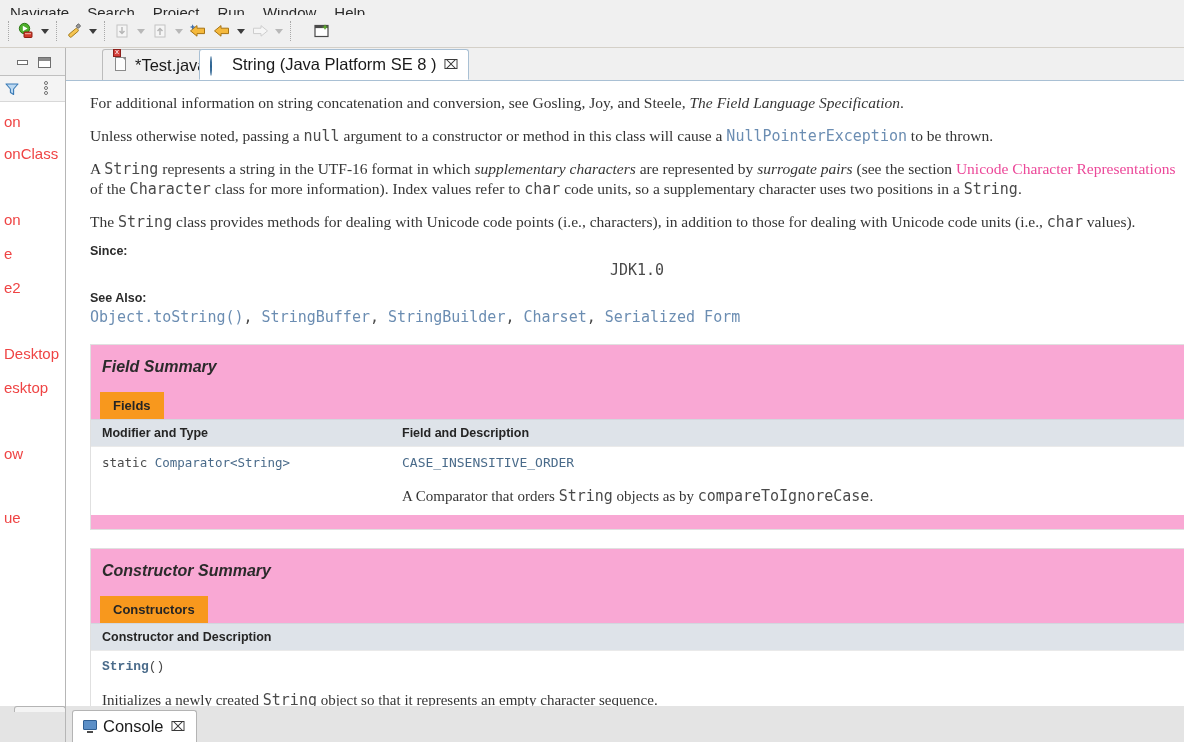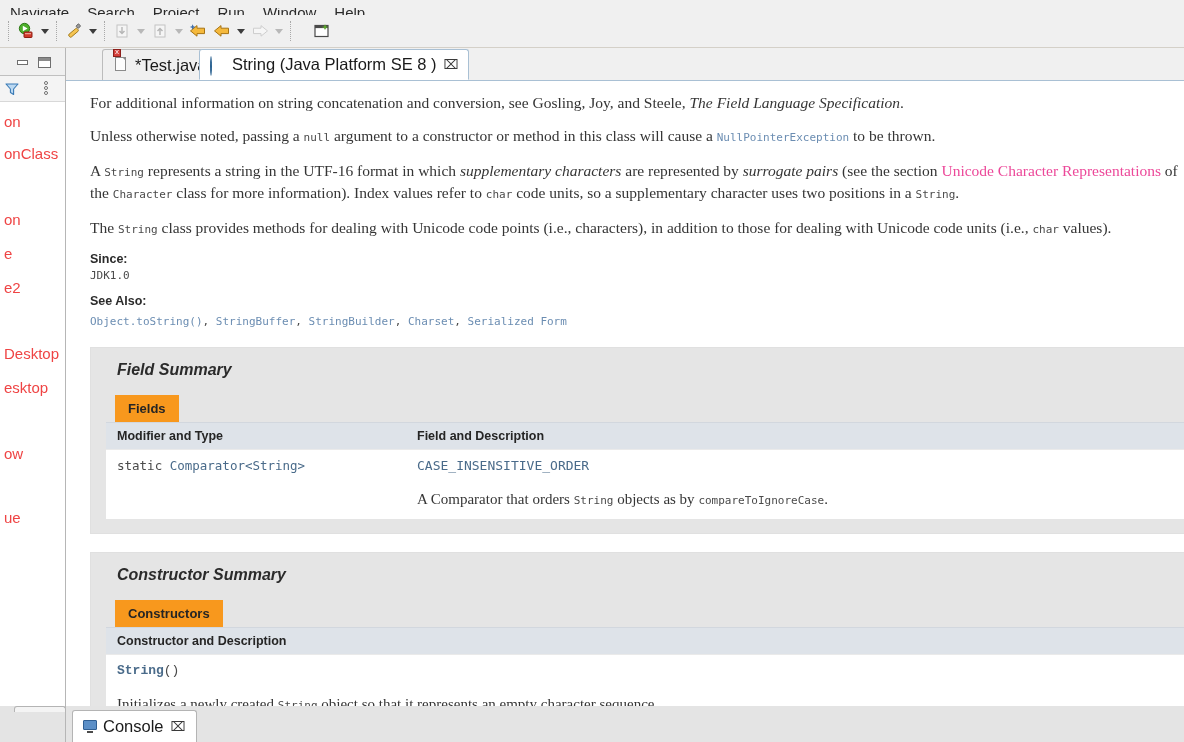--- a/index.html
+++ b/index.html
@@ -163,39 +163,39 @@
     position: relative; padding: 0 0 0 24px; width: 1118px;
   }
   .p {
     font-family: "Liberation Serif", serif;
     font-size: 15.5px; color: #353535; line-height: 20px;
     margin-top: 13px; padding-right: 0;
   }
   .p:first-child { margin-top: 12px; }
   code, .mono {
     font-family: "DejaVu Sans Mono", monospace;
-    font-size: 11px; color: #4a4a4a;
+    font-size: 15px; color: #4a4a4a; text-align: center;
   }
   .lnk {
     font-family: "Liberation Serif", serif; color: #ec4899;
   }
   .lnk.mono { font-family: "DejaVu Sans Mono", monospace; color: #6b8db2; }
   em { font-style: italic; }
 
   .dt {
     font-size: 12.5px; font-weight: bold; color: #2b2b2b;
     margin-top: 12px; font-family: "Liberation Sans", sans-serif;
   }
   .dd { margin-top: 3px; }
 
   
   .block {
     margin-top: 18px; margin-right: 0;
     border: 1px solid #e0e0e0; border-right: none;
-    background: #e5e5e5; padding: 0 0 14px 15px;
+    background: #f9a8d4; padding: 0 0 14px 0;
   }
   .block-title {
     font-size: 16px; font-weight: bold; font-style: italic;
     color: #2b2b2b; padding: 13px 0 0 11px;
     font-family: "Liberation Sans", sans-serif;
   }
   .tabpill {
     display: inline-block; margin: 16px 0 0 9px;
     background: #f8981d; color: #252525;
     font-size: 13px; font-weight: bold; padding: 6px 13px 6px 13px;

